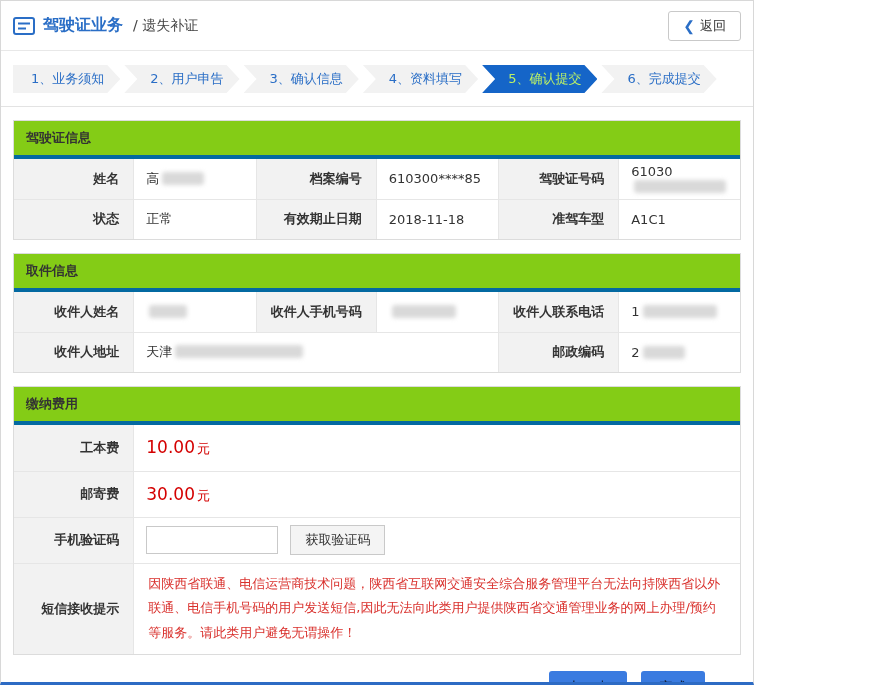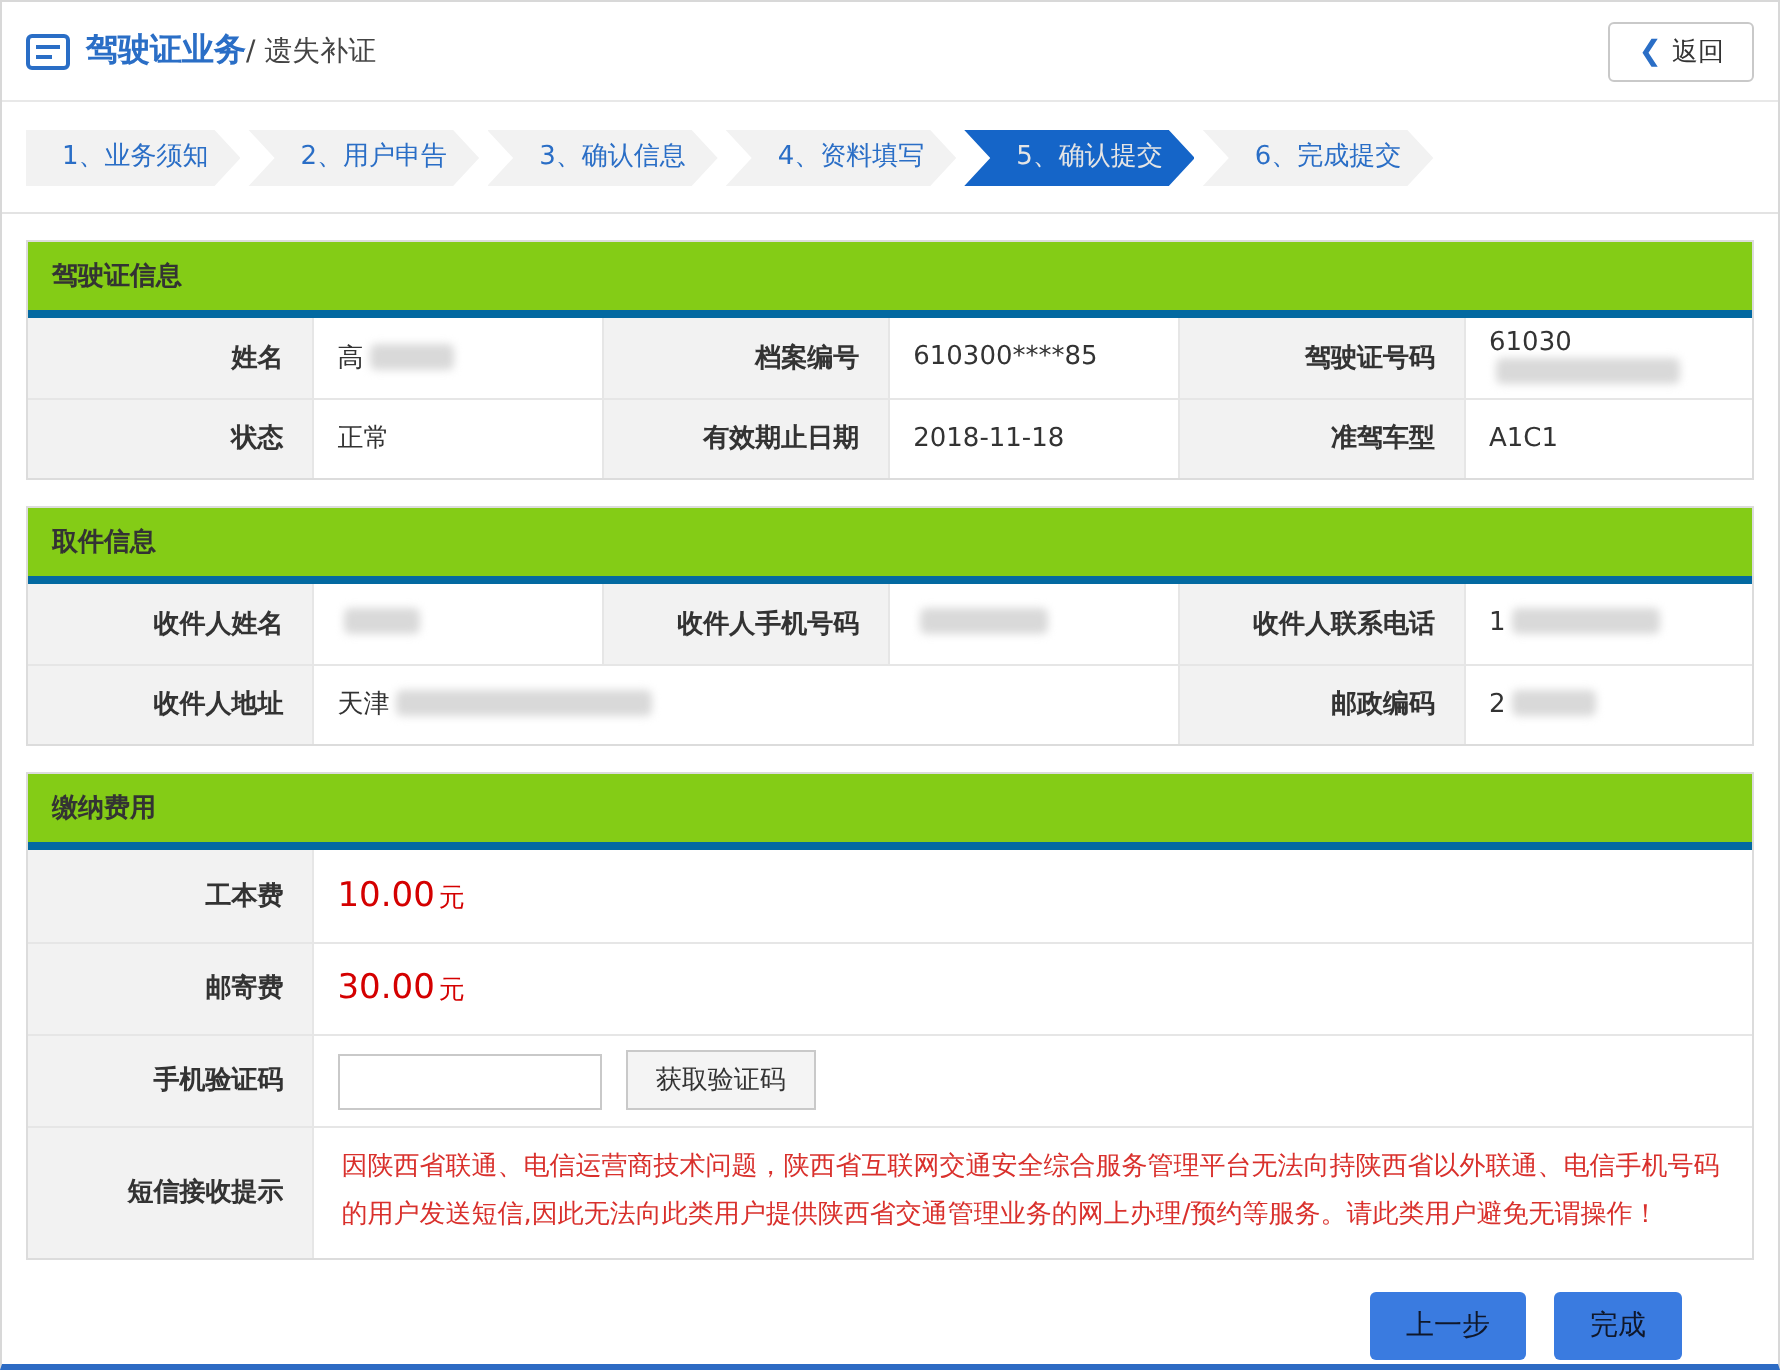--- a/index.html
+++ b/index.html
@@ -3,34 +3,34 @@
 <meta charset="utf-8">
 <style>
   * { box-sizing: border-box; }
   html,body { margin:0; padding:0; background:#fff; }
   body {
     width:890px; height:685px;
     font-family:"DejaVu Sans","Liberation Sans",sans-serif;
     font-size:13px; color:#333;
   }
   .page {
-    width:890px; height:685px;
+    width:754px; height:685px;
     border:1px solid #d8d8d8;
     border-bottom:3px solid #2d6bc4;
     background:#fff; overflow:hidden;
   }
   
   .topbar {
     height:50px; display:flex; align-items:center; justify-content:space-between;
     padding:0 12px; border-bottom:1px solid #e8e8e8;
   }
   .title-area { display:flex; align-items:center; }
   .svc-icon { display:inline-flex; margin-right:8px; }
   .page-title { color:#2a6ec6; font-size:16px; font-weight:bold; }
-  .page-subtitle { color:#444; font-size:14px; margin-left:0; }
+  .page-subtitle { color:#444; font-size:14px; margin-left:10px; }
   .back-btn {
     display:inline-flex; align-items:center; gap:5px;
     background:#fff; border:1px solid #c9c9c9; border-radius:3px;
     padding:5px 14px; font-size:13px; color:#333; cursor:pointer;
     font-family:inherit;
   }
   .back-chevron { color:#2a6ec6; font-weight:bold; font-size:14px; line-height:1; }
   
   .steps-bar {
     display:flex; padding:14px 12px 13px; border-bottom:1px solid #e3e3e3;
@@ -38,21 +38,21 @@
   .step {
     height:28px; line-height:28px; padding:0 16px 0 26px;
     background:#f2f2f2; color:#2a6ec6; font-size:13px;
     margin-right:4px; white-space:nowrap;
     clip-path: polygon(0 0, calc(100% - 13px) 0, 100% 50%, calc(100% - 13px) 100%, 0 100%, 13px 50%);
   }
   .step.first {
     padding-left:18px;
     clip-path: polygon(0 0, calc(100% - 13px) 0, 100% 50%, calc(100% - 13px) 100%, 0 100%);
   }
-  .step.active { background:#1565c8; color:#e5e5e5; }
+  .step.active { background:#1565c8; color:#bef264; }
   
   .section { margin:13px 12px 0; border:1px solid #dcdcdc; }
   .section-header {
     background:#84cc16; border-bottom:4px solid #0369a1;
     padding:8px 12px; font-weight:bold; font-size:13px; color:#333;
   }
   table { width:100%; border-collapse:collapse; table-layout:fixed; }
   td { border:1px solid #e6e6e6; height:40px; font-size:13px; vertical-align:middle; }
   tr:first-child td { border-top:none; }
   tr:last-child td { border-bottom:none; }

